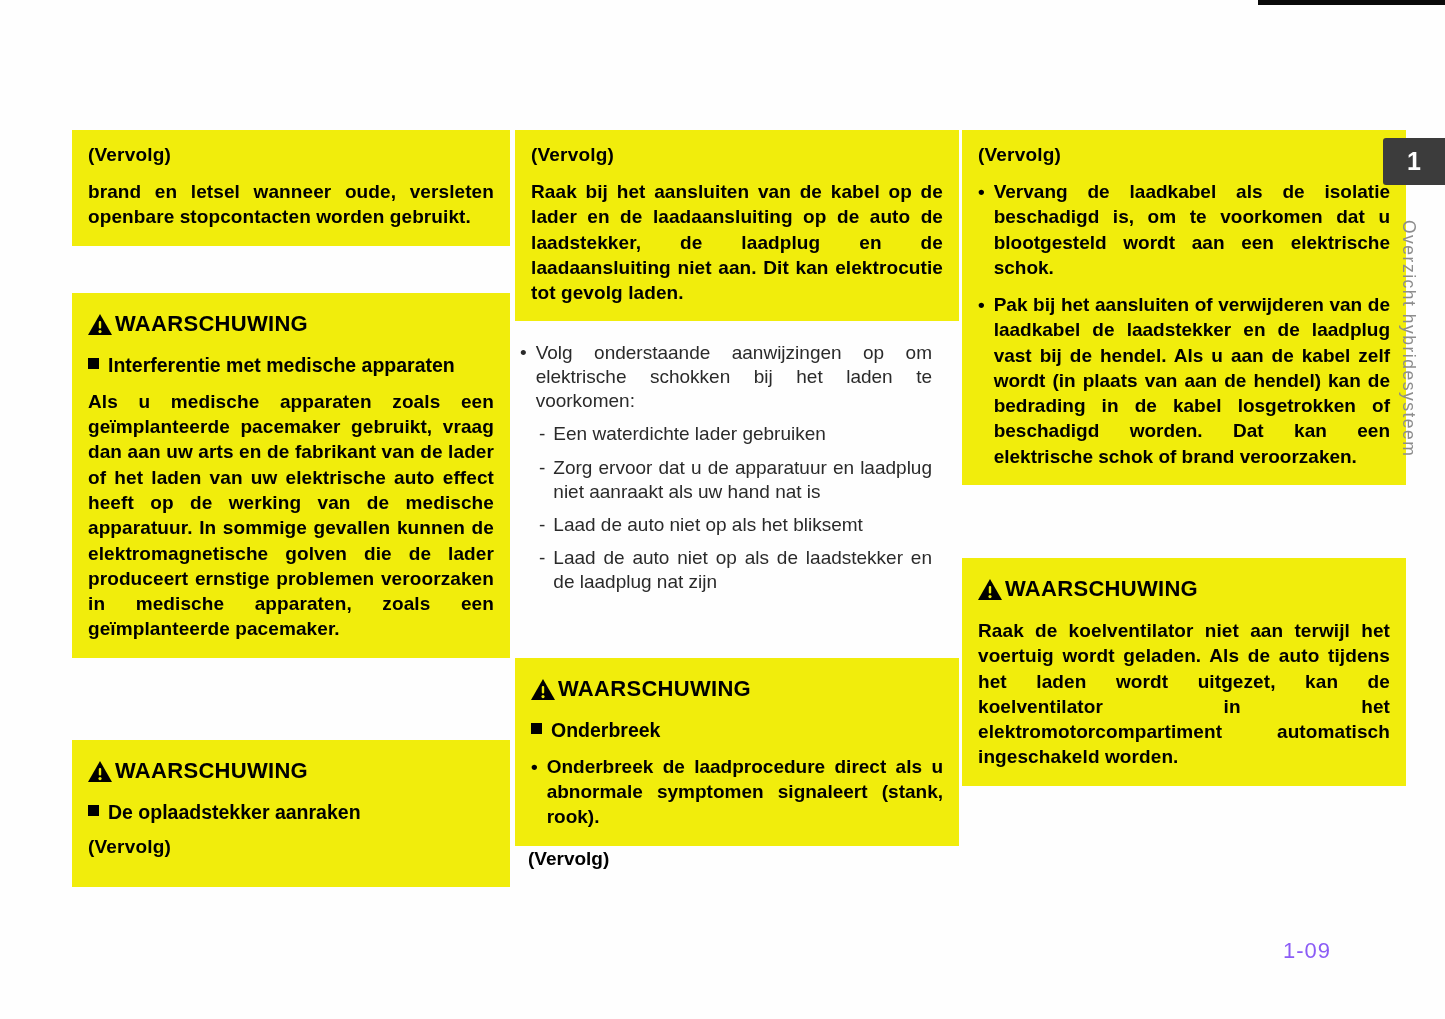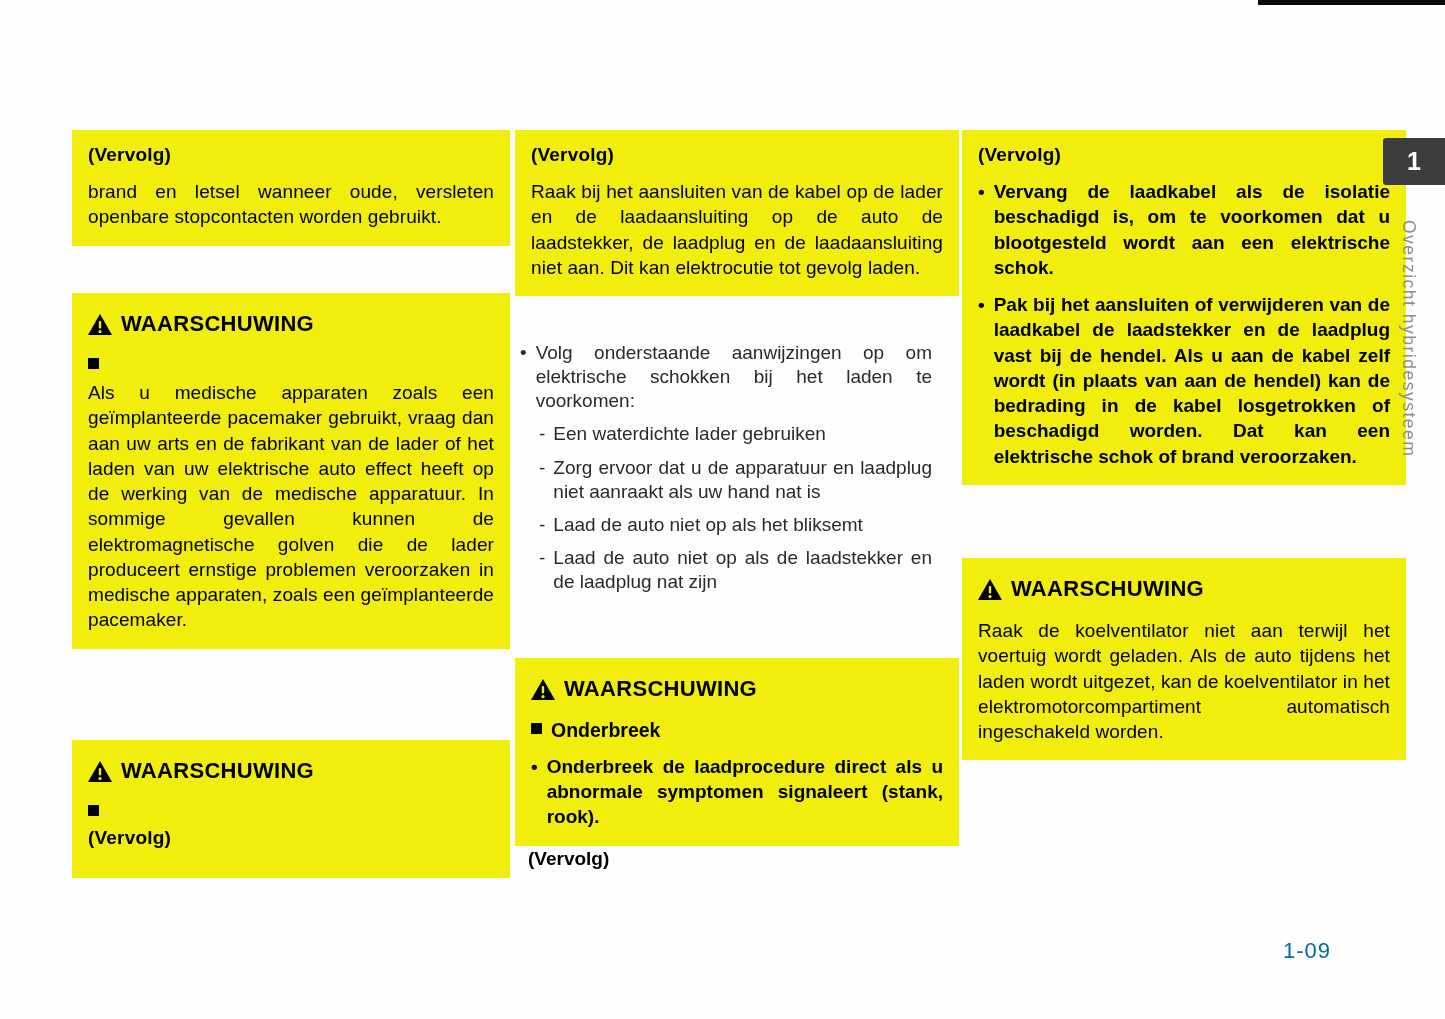--- a/index.html
+++ b/index.html
@@ -5,22 +5,22 @@
   :root { --hl: #f1ed0c; }
   html, body { margin: 0; padding: 0; }
   body {
     width: 1445px; height: 1019px; position: relative; overflow: hidden;
     background: #fefefe; color: #000;
     font-family: "Liberation Sans", "DejaVu Sans", sans-serif;
   }
   .hl-box { position: absolute; background: var(--hl); padding: 14px 16px 16px; }
   .cont { font-weight: 700; font-size: 19px; letter-spacing: .2px; }
   .hl-box .cont { margin-bottom: 13px; }
-  .b-body { font-weight: 400; font-size: 19px; line-height: 1.33; text-align: justify; letter-spacing: .1px; }
-  .warn-header { display: flex; align-items: center; gap: 9px; font-weight: 700; font-size: 22px; margin: 4px 0 16px; letter-spacing: .3px; }
+  .b-body { font-weight: 700; font-size: 19px; line-height: 1.33; text-align: justify; letter-spacing: .1px; }
+  .warn-header { display: flex; align-items: center; gap: 3px; font-weight: 700; font-size: 22px; margin: 4px 0 16px; letter-spacing: .3px; }
   .warn-icon { display: inline-flex; }
   .warn-sub { display: flex; gap: 9px; font-weight: 700; font-size: 19.5px; line-height: 1.28; margin-bottom: 11px; }
   .sq { width: 11px; height: 11px; background: #000; flex: 0 0 auto; margin-top: 5px; }
   .bullet-row { display: flex; gap: 9px; margin-top: 12px; }
   .bullet-row .bdot { flex: 0 0 auto; }
   .bold19 { font-weight: 700; font-size: 19px; line-height: 1.33; text-align: justify; }
   .note { position: absolute; font-size: 19px; color: #2a2a2a; }
   .note-intro { display: flex; gap: 9px; line-height: 1.27; text-align: justify; }
   .note-item { display: flex; gap: 8px; margin: 9px 0 0 19px; line-height: 1.27; text-align: justify; }
   .note-item .dash { flex: 0 0 auto; }
@@ -28,21 +28,21 @@
   .tab {
     position: absolute; left: 1383px; top: 138px; width: 62px; height: 47px;
     background: #3c3c3c; color: #fff; display: flex; align-items: center; justify-content: center;
     font-size: 25px; font-weight: 700; border-radius: 3px 0 0 3px;
   }
   .side-label {
     position: absolute; left: 1398px; top: 220px;
     writing-mode: vertical-rl; text-orientation: mixed;
     font-size: 17.5px; color: #8d8d8d; letter-spacing: 1.5px;
   }
-  .page-num { position: absolute; left: 1283px; top: 938px; font-size: 22px; letter-spacing: 1px; color: #0369a1; }
+  .page-num { position: absolute; left: 1283px; top: 938px; font-size: 22px; letter-spacing: 1px; color: #8b5cf6; }
   .edge-line { position: absolute; left: 1258px; top: 0; width: 187px; height: 5px; background: #0a0a0a; }
 </style>
 </head>
 <body>
 
 <div>
 
   <div class="edge-line"></div>
 
   <div class="hl-box" style="left:72px; top:130px; width:406px;">
@@ -56,37 +56,39 @@
         <svg width="24" height="21" viewBox="0 0 24 21">
             <path d="M12 0 L24 21 L0 21 Z" fill="#000"></path>
             <rect x="10.8" y="7" width="2.4" height="7.5" rx="1" fill="#f1ed0c"></rect>
             <circle cx="12" cy="17.6" r="1.6" fill="#f1ed0c"></circle>
           </svg>
       </span>
       <span>WAARSCHUWING</span>
     </div>
     <div class="warn-sub">
       <span class="sq"></span>
+      <span>Interferentie met medische apparaten</span>
     </div>
     <div class="b-body">Als u medische apparaten zoals een geïmplanteerde pacemaker gebruikt, vraag dan aan uw arts en de fabrikant van de lader of het laden van uw elektrische auto effect heeft op de werking van de medische apparatuur. In sommige gevallen kunnen de elektromagnetische golven die de lader produceert ernstige problemen veroorzaken in medische apparaten, zoals een geïmplanteerde pacemaker.</div>
   </div>
 
   <div class="hl-box" style="left:72px; top:740px; width:406px;">
     <div class="warn-header">
       <span class="warn-icon">
         <svg width="24" height="21" viewBox="0 0 24 21">
             <path d="M12 0 L24 21 L0 21 Z" fill="#000"></path>
             <rect x="10.8" y="7" width="2.4" height="7.5" rx="1" fill="#f1ed0c"></rect>
             <circle cx="12" cy="17.6" r="1.6" fill="#f1ed0c"></circle>
           </svg>
       </span>
       <span>WAARSCHUWING</span>
     </div>
     <div class="warn-sub">
       <span class="sq"></span>
+      <span>De oplaadstekker aanraken</span>
     </div>
     <div class="cont">(Vervolg)</div>
   </div>
 
   <div class="hl-box" style="left:515px; top:130px; width:412px;">
     <div class="cont">(Vervolg)</div>
     <div class="b-body">Raak bij het aansluiten van de kabel op de lader en de laadaansluiting op de auto de laadstekker, de laadplug en de laadaansluiting niet aan. Dit kan elektrocutie tot gevolg laden.</div>
   </div>
 
   <div class="note" style="left:520px; top:341px; width:412px;">

